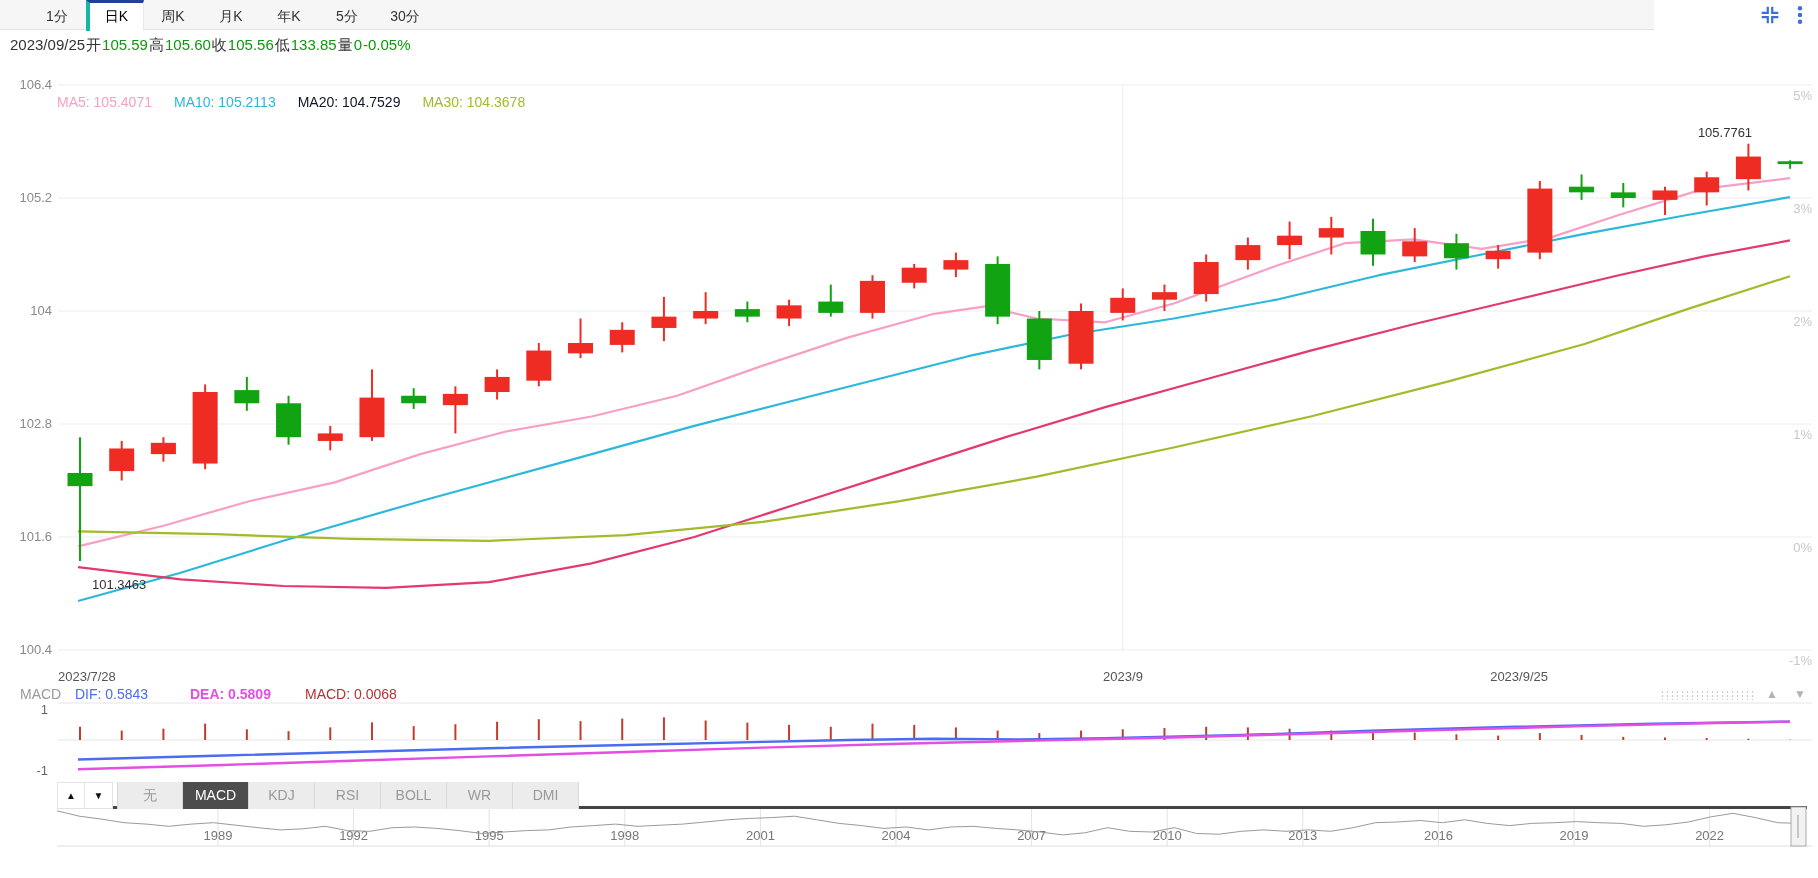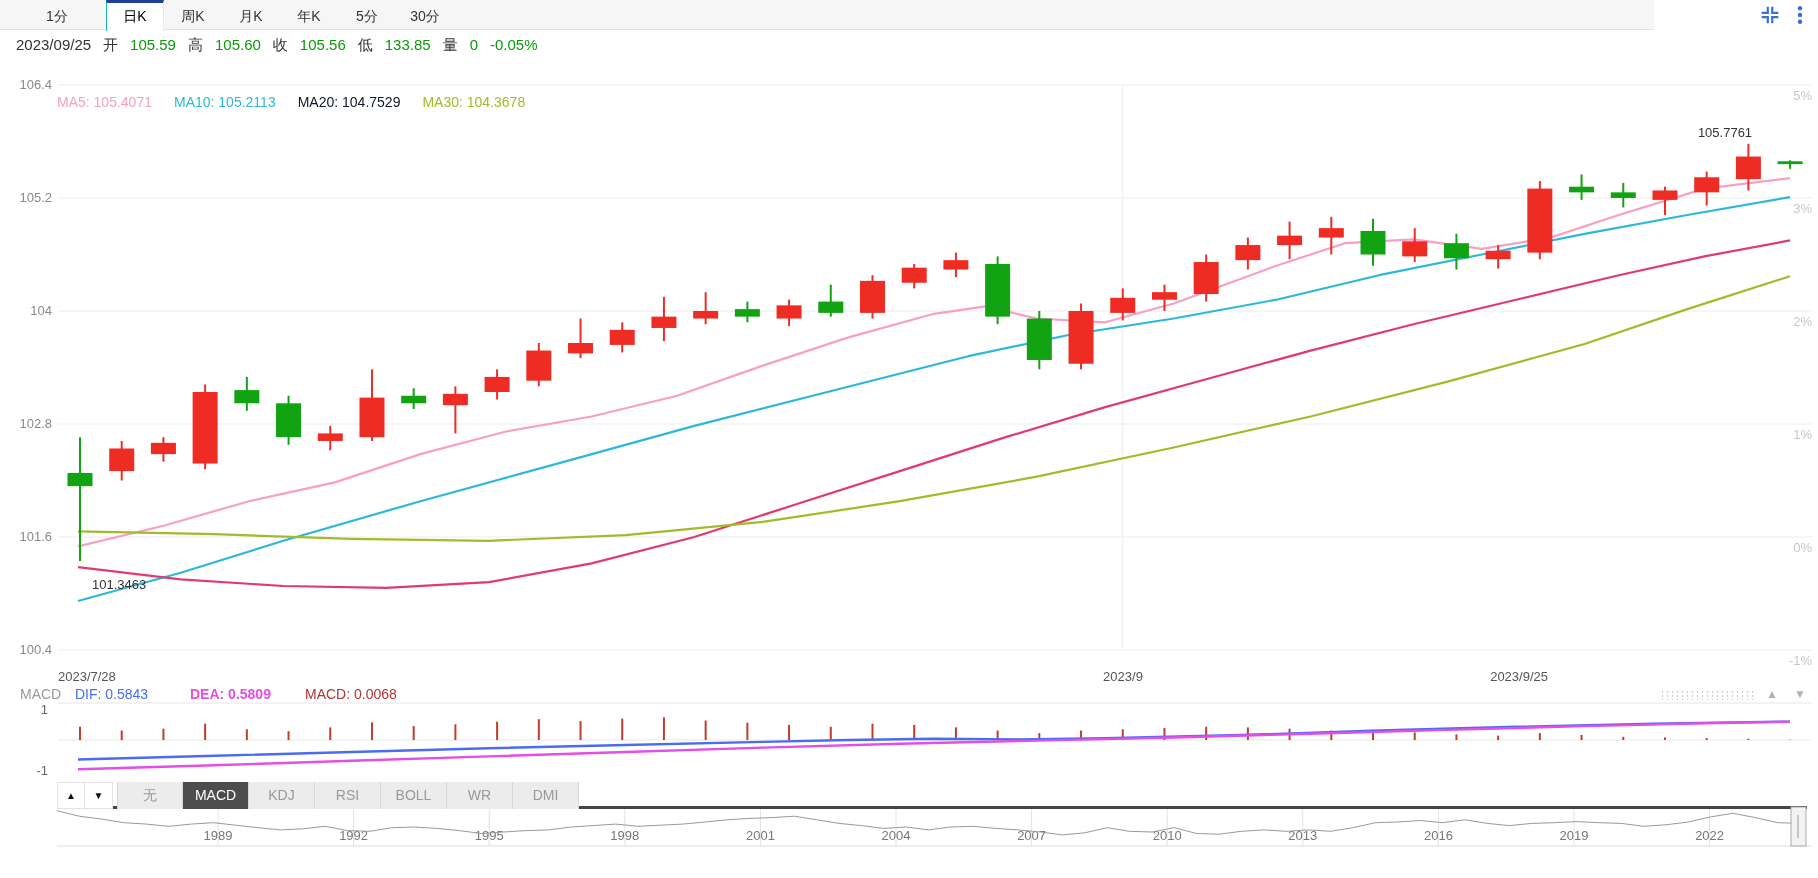--- a/index.html
+++ b/index.html
@@ -4,25 +4,25 @@
 <style>
   * { margin:0; padding:0; box-sizing:border-box; }
   html,body { width:1818px; height:878px; background:#fff; overflow:hidden;
               font-family:"Liberation Sans", sans-serif; position:relative; }
   
   .tabbar { position:absolute; top:0; left:0; width:1654px; height:30px;
             background:#f6f6f6; border-bottom:1px solid #e2e2e2; display:flex; padding-left:28px; }
   .ptab { width:58px; text-align:center; font-size:14px; color:#333; line-height:27px;
           border-top:3px solid transparent; cursor:pointer; }
   .ptab.sel { background:#fff; border-top:3px solid #20409a; color:#000;
-              border-left:1px solid #14b8a6; border-right:1px solid #e8e8e8; height:31px;margin-left:20px; }
+              border-left:4px solid #14b8a6; border-right:1px solid #e8e8e8; height:31px; }
   .topicons { position:absolute; top:5px; right:14px; display:flex; gap:16px; align-items:center; }
   
-  .quoterow { position:absolute; top:36px; left:16px; font-size:15px; color:#333;
-              display:flex; gap:12px; white-space:nowrap; }
+  .quoterow { position:absolute; top:36px; left:10px; font-size:15px; color:#333;
+              display:flex; gap:1px; white-space:nowrap; }
   .quoterow .val { color:#0a9b0a; }
   .marow { position:absolute; top:56px; left:57px; font-size:14px; display:flex; gap:22px; white-space:nowrap;margin-top:38px; }
   
   .daterow { position:absolute; top:669px; left:0; width:1570px; height:16px; font-size:13px; color:#555; }
   .daterow .dl { position:absolute; left:58px; }
   .daterow .dc { position:absolute; left:1123px; transform:translateX(-50%); }
   .daterow .dr { position:absolute; right:22px; }
   
   .macdrow { position:absolute; top:686px; left:0; width:1818px; height:16px; font-size:14px; }
   .macdrow span { position:absolute; }

